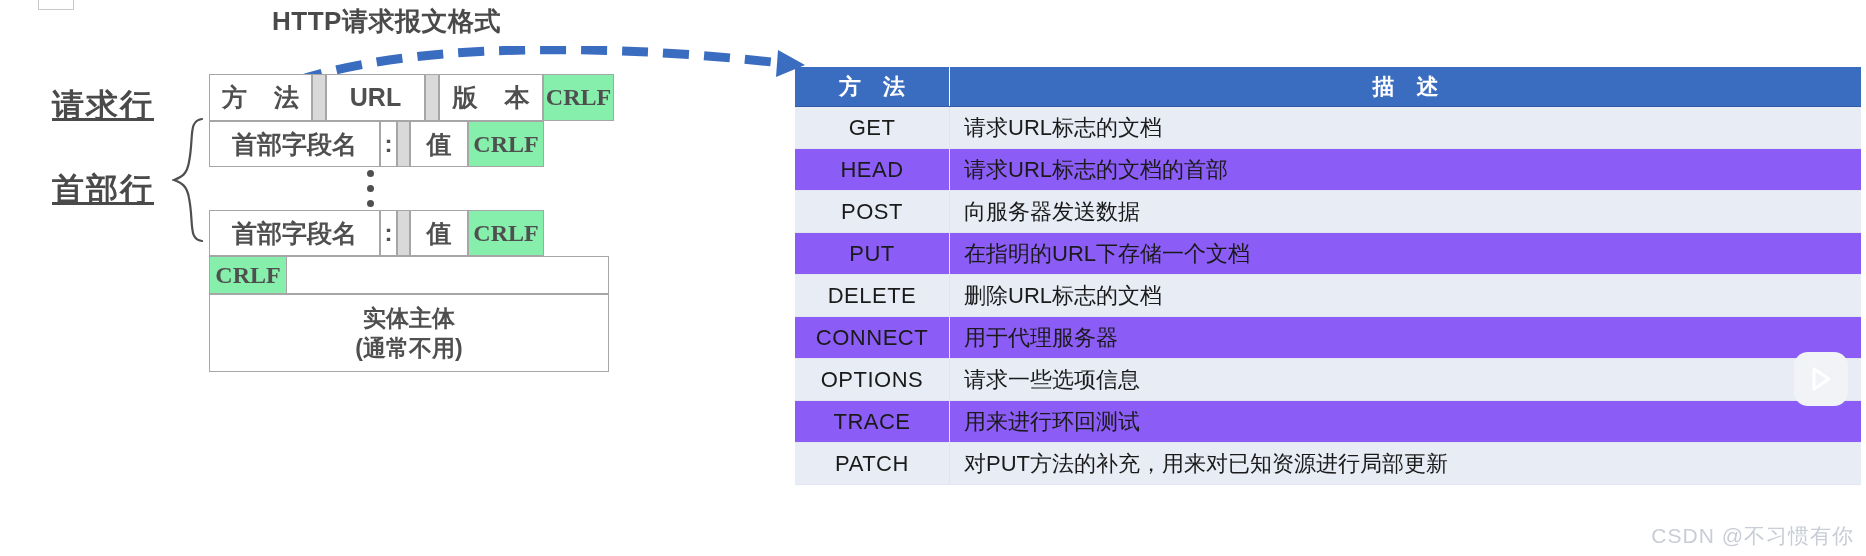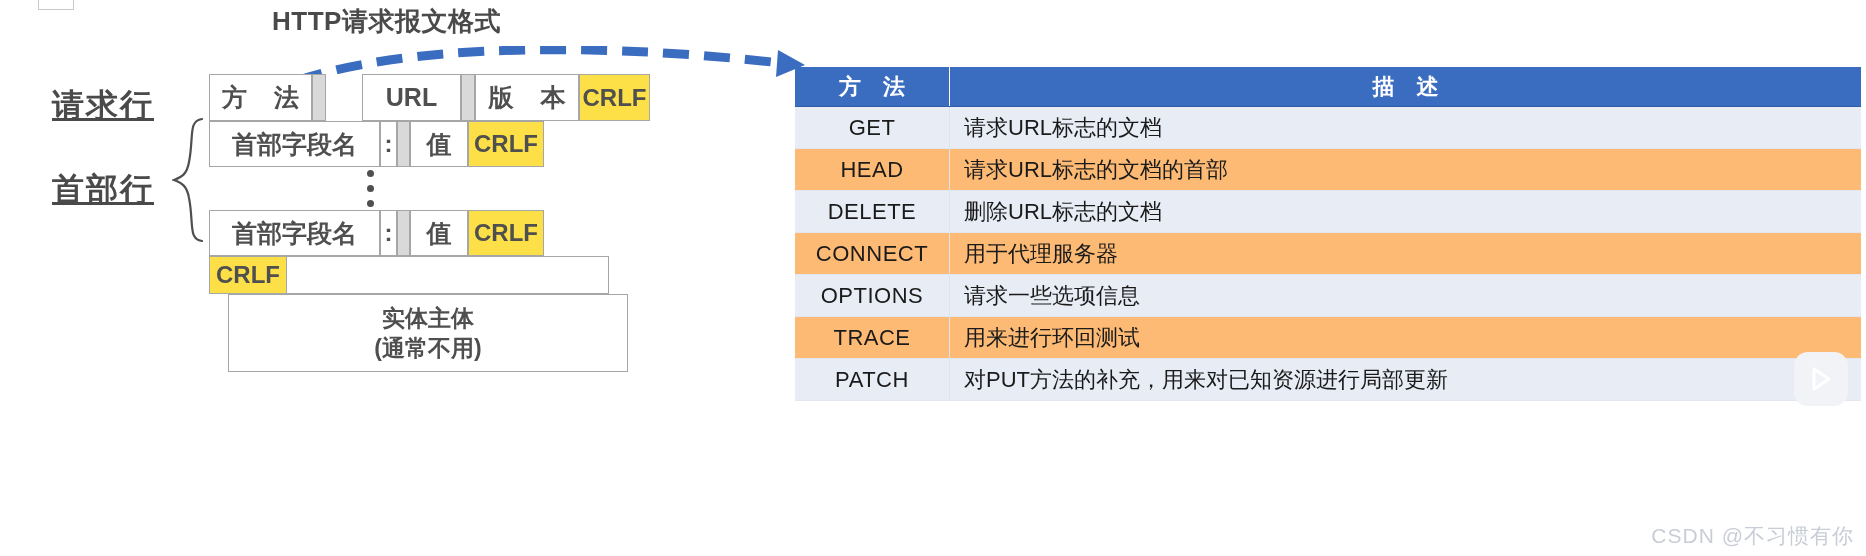--- a/index.html
+++ b/index.html
@@ -79,37 +79,38 @@
     display: flex;
     align-items: center;
     justify-content: center;
     box-sizing: border-box;
     font-size: 25px;
     font-weight: bold;
     color: #4f4f4f;
     white-space: nowrap;
   }
   .cell.gray {
-    background: #fde047;
+    background: #86efac;
+    font-family: Liberation Serif, serif;
   }
   .cell.sep {
     background: #d9d9d9;
     border-left: 1.5px solid #a6a6a6;
     border-right: 1.5px solid #a6a6a6;
   }
   .cell.spaced {
     letter-spacing: 10px;
     text-indent: 10px;
   }
 
   
   .r-line { height: 47px; }
   .r-method { width: 103px; }
   .r-sep1   { width: 14px; }
-  .r-url    { width: 99px; margin-left: 36px; }
+  .r-url    { width: 99px; }
   .r-sep2   { width: 14px; }
   .r-ver    { width: 104px; }
   .r-crlf   { width: 71px; font-size: 24px; }
 
   
   .h-line { height: 46px; }
   .h-name  { width: 171px; }
   .h-colon { width: 17px; font-size: 24px; }
   .h-sep   { width: 13px; }
   .h-value { width: 58px; }
@@ -164,21 +165,20 @@
     box-sizing: border-box;
     background: #ffffff;
     display: flex;
     flex-direction: column;
     align-items: center;
     justify-content: center;
     font-size: 23px;
     font-weight: bold;
     color: #4f4f4f;
     line-height: 1.32;
-    margin-left: 19px;
   }
 
   
   .arrow-svg {
     position: absolute;
     left: 245px;
     top: 46px;
     width: 570px;
     height: 56px;
     pointer-events: none;
@@ -215,21 +215,21 @@
   .td-method {
     text-align: center;
     border-right: 1px solid #dfe3ec;
     letter-spacing: 0.5px;
   }
   .td-desc {
     text-align: left;
     padding-left: 14px;
   }
   tr.alt td { background: #e8ecf5; }
-  tr.plain td { background: #fdba74; }
+  tr.plain td { background: #8b5cf6; }
 
   
   .watermark {
     position: absolute;
     right: 12px;
     bottom: 6px;
     font-size: 21px;
     color: #c8cdd6;
     white-space: nowrap;
     letter-spacing: 1px;
@@ -323,20 +323,28 @@
   <tbody>
     <tr class="alt">
       <td class="td-method">GET</td>
       <td class="td-desc">请求URL标志的文档</td>
     </tr>
     <tr class="plain">
       <td class="td-method">HEAD</td>
       <td class="td-desc">请求URL标志的文档的首部</td>
     </tr>
     <tr class="alt">
+      <td class="td-method">POST</td>
+      <td class="td-desc">向服务器发送数据</td>
+    </tr>
+    <tr class="plain">
+      <td class="td-method">PUT</td>
+      <td class="td-desc">在指明的URL下存储一个文档</td>
+    </tr>
+    <tr class="alt">
       <td class="td-method">DELETE</td>
       <td class="td-desc">删除URL标志的文档</td>
     </tr>
     <tr class="plain">
       <td class="td-method">CONNECT</td>
       <td class="td-desc">用于代理服务器</td>
     </tr>
     <tr class="alt">
       <td class="td-method">OPTIONS</td>
       <td class="td-desc">请求一些选项信息</td>

